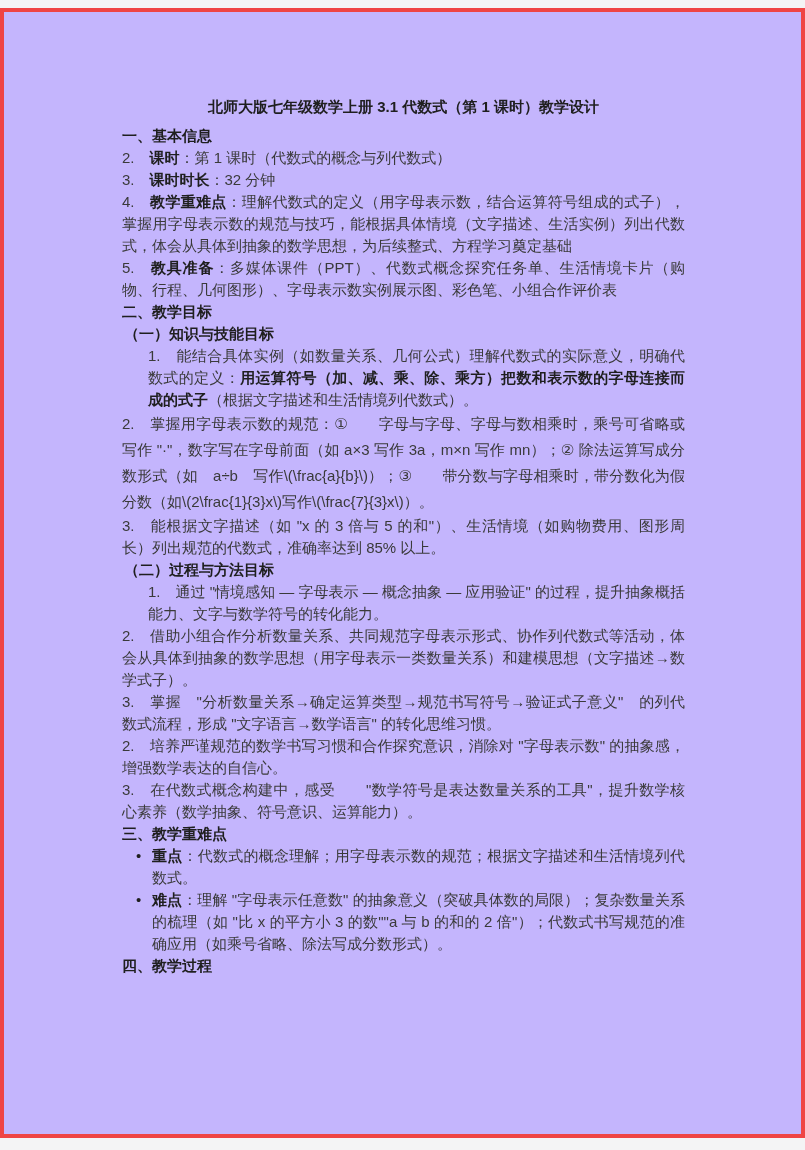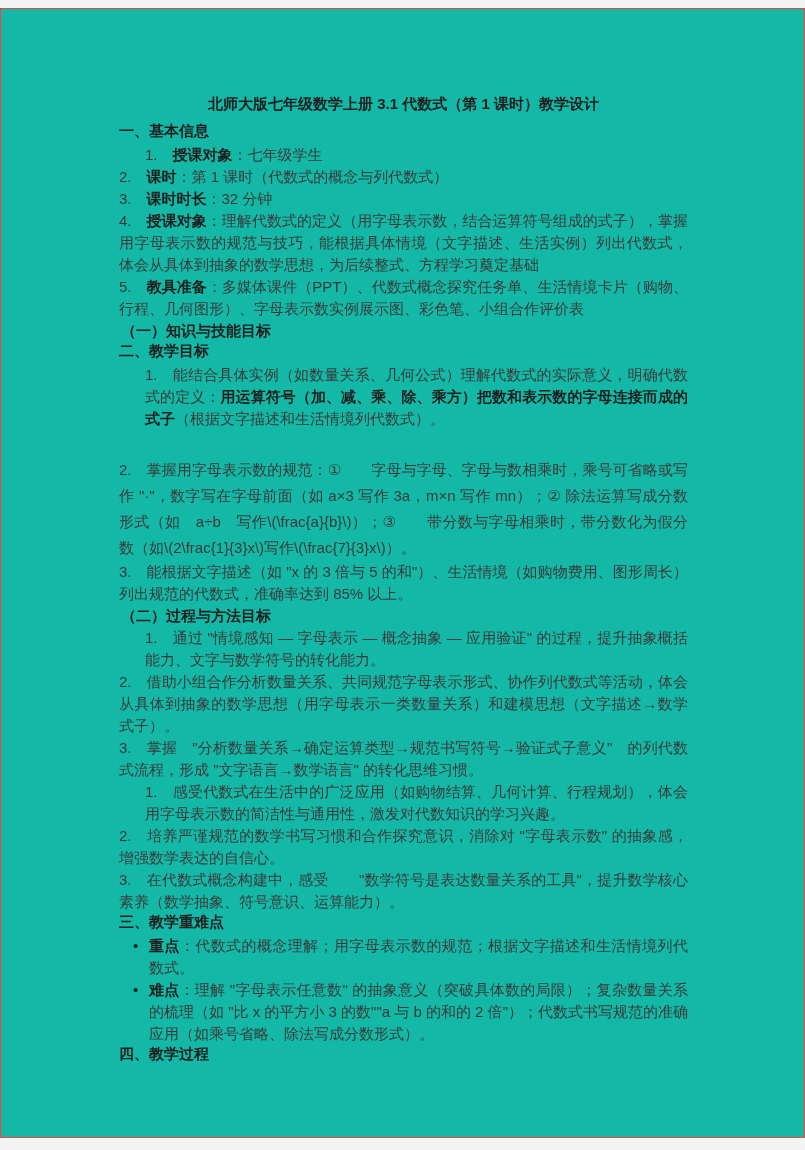--- a/index.html
+++ b/index.html
@@ -12,73 +12,71 @@
     height: 1150px;
     background: #f4f4f5;
     overflow: hidden;
   }
   .paper {
     position: absolute;
     top: 8px;
     bottom: 12px;
     left: 0;
     right: 0;
-    background: #14b8a6;
-    border: 1px solid #ef4444;
+    background: #c4b5fd;
+    border: 4px solid #ef4444;
     box-sizing: border-box;
     padding: 84px 116px 30px 118px;
     color: #3a3a3a;
     font-size: 15px;
     line-height: 22px;
     overflow: hidden;
   }
   .block { text-align: justify; margin: 0; }
   .title {
     text-align: center;
     font-weight: 700;
     color: #1f1f1f;
     margin-bottom: 7px;
   }
-  .h1 { font-weight: 700; color: #1f1f1f; font-family: Liberation Mono, monospace; }
+  .h1 { font-weight: 700; color: #1f1f1f; }
   .h3 { font-weight: 700; color: #1f1f1f; padding-left: 2px; }
   .num {}
   .num-indent { padding-left: 26px; }
   .bullet { padding-left: 30px; position: relative; }
   .bullet .marker {
     position: absolute;
     left: 14px;
     top: 0;
     color: #1f1f1f;
   }
-  .loose { line-height: 26px; margin-top: 27px; }
+  .loose { line-height: 26px; }
   .b { font-weight: 700; color: #1f1f1f; }
 </style>
 </head>
 <body>
 
 <div class="canvas">
   <div class="paper">
     <div>
         <div class="block title"><span class="b">北师大版七年级数学上册 3.1 代数式（第 1 课时）教学设计</span></div>
         <div class="block h1"><span class="b">一、基本信息</span></div>
-        <div class="block num-indent"><span>1.　</span><span class="b">授课对象</span><span>：七年级学生</span></div>
         <div class="block num"><span>2.　</span><span class="b">课时</span><span>：第 1 课时（代数式的概念与列代数式）</span></div>
         <div class="block num"><span>3.　</span><span class="b">课时时长</span><span>：32 分钟</span></div>
-        <div class="block num"><span>4.　</span><span class="b">授课对象</span><span>：理解代数式的定义（用字母表示数，结合运算符号组成的式子），掌握用字母表示数的规范与技巧，能根据具体情境（文字描述、生活实例）列出代数式，体会从具体到抽象的数学思想，为后续整式、方程学习奠定基础</span></div>
+        <div class="block num"><span>4.　</span><span class="b">教学重难点</span><span>：理解代数式的定义（用字母表示数，结合运算符号组成的式子），掌握用字母表示数的规范与技巧，能根据具体情境（文字描述、生活实例）列出代数式，体会从具体到抽象的数学思想，为后续整式、方程学习奠定基础</span></div>
         <div class="block num"><span>5.　</span><span class="b">教具准备</span><span>：多媒体课件（PPT）、代数式概念探究任务单、生活情境卡片（购物、行程、几何图形）、字母表示数实例展示图、彩色笔、小组合作评价表</span></div>
+        <div class="block h1"><span class="b">二、教学目标</span></div>
         <div class="block h3"><span class="b">（一）知识与技能目标</span></div>
-        <div class="block h1"><span class="b">二、教学目标</span></div>
         <div class="block num-indent"><span>1.　</span><span>能结合具体实例（如数量关系、几何公式）理解代数式的实际意义，明确代数式的定义：</span><span class="b">用运算符号（加、减、乘、除、乘方）把数和表示数的字母连接而成的式子</span><span>（根据文字描述和生活情境列代数式）。</span></div>
         <div class="block num loose"><span>2.　</span><span>掌握用字母表示数的规范：①　　字母与字母、字母与数相乘时，乘号可省略或写作 "·"，数字写在字母前面（如 a×3 写作 3a，m×n 写作 mn）；② 除法运算写成分数形式（如　a÷b　写作\(\frac{a}{b}\)）；③　　带分数与字母相乘时，带分数化为假分数（如\(2\frac{1}{3}x\)写作\(\frac{7}{3}x\)）。</span></div>
         <div class="block num"><span>3.　</span><span>能根据文字描述（如 "x 的 3 倍与 5 的和"）、生活情境（如购物费用、图形周长）列出规范的代数式，准确率达到 85% 以上。</span></div>
         <div class="block h3"><span class="b">（二）过程与方法目标</span></div>
         <div class="block num-indent"><span>1.　</span><span>通过 "情境感知 — 字母表示 — 概念抽象 — 应用验证" 的过程，提升抽象概括能力、文字与数学符号的转化能力。</span></div>
         <div class="block num"><span>2.　</span><span>借助小组合作分析数量关系、共同规范字母表示形式、协作列代数式等活动，体会从具体到抽象的数学思想（用字母表示一类数量关系）和建模思想（文字描述→数学式子）。</span></div>
         <div class="block num"><span>3.　</span><span>掌握　"分析数量关系→确定运算类型→规范书写符号→验证式子意义"　的列代数式流程，形成 "文字语言→数学语言" 的转化思维习惯。</span></div>
-        <div class="block num-indent"><span>1.　</span><span>感受代数式在生活中的广泛应用（如购物结算、几何计算、行程规划），体会用字母表示数的简洁性与通用性，激发对代数知识的学习兴趣。</span></div>
         <div class="block num"><span>2.　</span><span>培养严谨规范的数学书写习惯和合作探究意识，消除对 "字母表示数" 的抽象感，增强数学表达的自信心。</span></div>
         <div class="block num"><span>3.　</span><span>在代数式概念构建中，感受　　"数学符号是表达数量关系的工具"，提升数学核心素养（数学抽象、符号意识、运算能力）。</span></div>
         <div class="block h1"><span class="b">三、教学重难点</span></div>
         <div class="block bullet"><span class="marker">•</span><span class="b">重点</span><span>：代数式的概念理解；用字母表示数的规范；根据文字描述和生活情境列代数式。</span></div>
         <div class="block bullet"><span class="marker">•</span><span class="b">难点</span><span>：理解 "字母表示任意数" 的抽象意义（突破具体数的局限）；复杂数量关系的梳理（如 "比 x 的平方小 3 的数""a 与 b 的和的 2 倍"）；代数式书写规范的准确应用（如乘号省略、除法写成分数形式）。</span></div>
         <div class="block h1"><span class="b">四、教学过程</span></div>
       </div>
   </div>
 </div>
 

